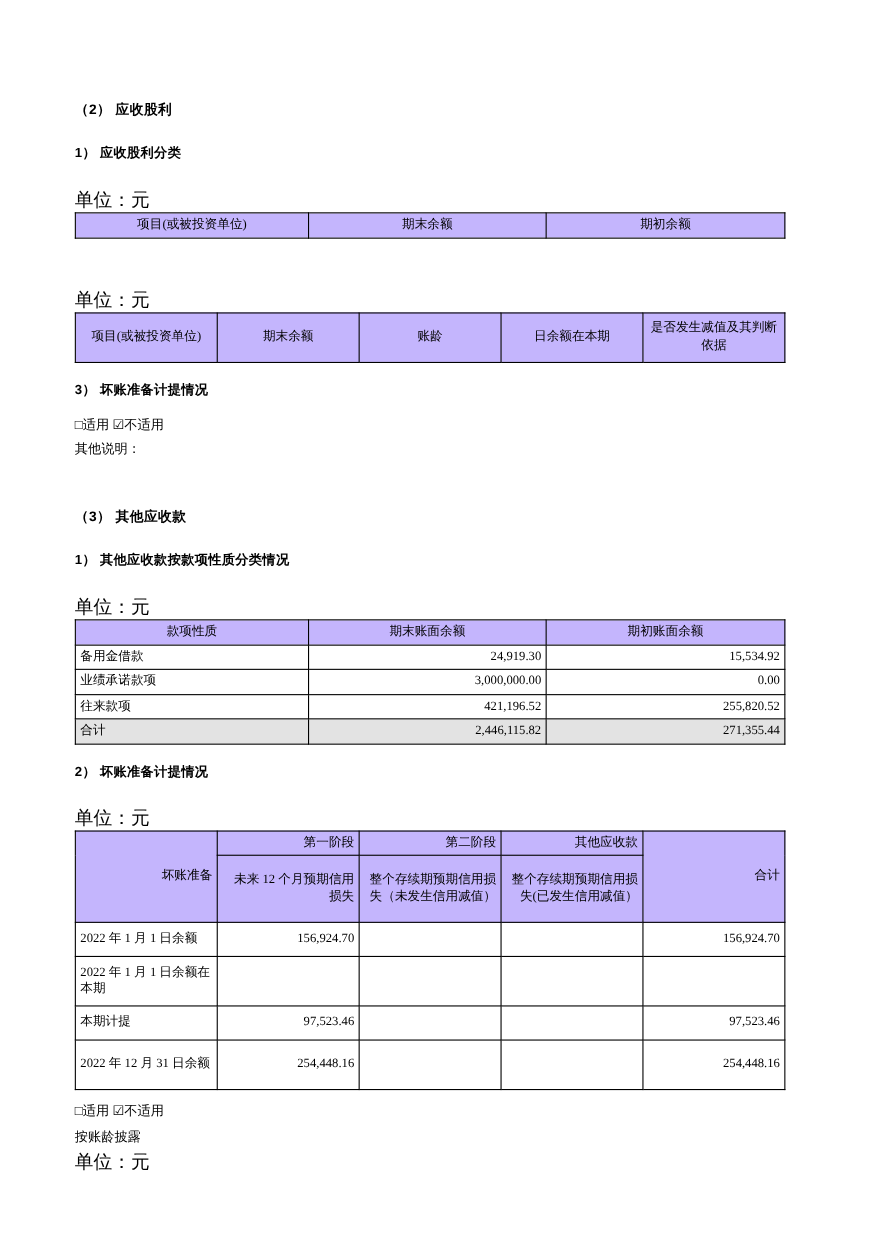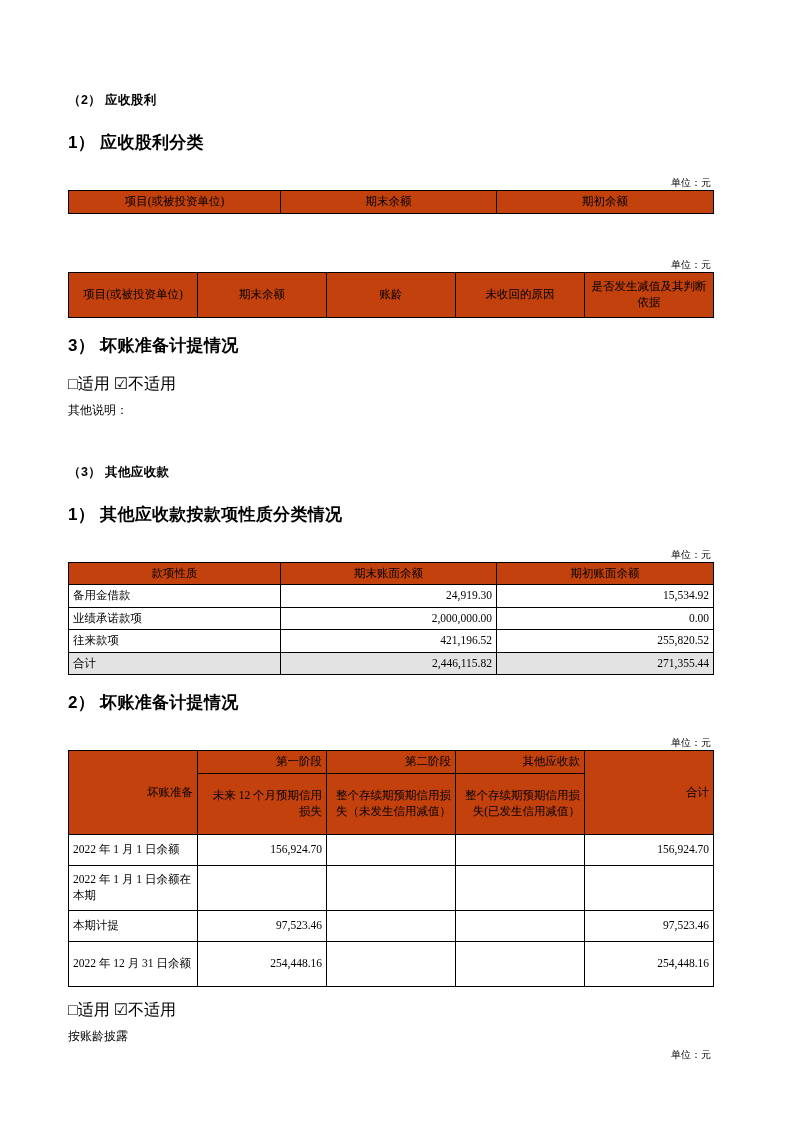--- a/index.html
+++ b/index.html
@@ -29,63 +29,63 @@
   .h-sec {
     font-family: "Liberation Sans", "DejaVu Sans", sans-serif;
     font-weight: bold;
     font-size: 12.5px;
     letter-spacing: 0.4px;
     margin: 0 0 0 0;
   }
   .h-sub {
     font-family: "Liberation Sans", "DejaVu Sans", sans-serif;
     font-weight: bold;
-    font-size: 17px;
+    font-size: 12px;
     letter-spacing: 0.3px;
   }
   .spacer-22 { height: 22px; }
   .spacer-16 { height: 16px; }
   .spacer-12 { height: 12px; }
   .spacer-8 { height: 8px; }
   .spacer-42 { height: 42px; }
 
   .unit-line {
-    text-align: right;
-    font-size: 10px;
+    text-align: left;
+    font-size: 17px;
     font-family: "Liberation Serif", "DejaVu Serif", serif;
     padding-right: 2px;
   }
   table.doc {
     border-collapse: collapse;
     width: 645px;
     table-layout: fixed;
     font-size: 11.5px;
   }
   table.doc td, table.doc th {
     border: 1px solid #000000;
     padding: 3px 4px;
     vertical-align: middle;
     font-weight: normal;
     line-height: 1.35;
   }
   .hdr {
-    background: #c2410c;
+    background: #c4b5fd;
     text-align: center;
     margin-top: 16px;
   }
   .cell-left { text-align: left; padding-left: 6px; }
   .cell-right { text-align: right; padding-right: 6px; font-family: "Liberation Serif", "DejaVu Serif", serif; margin-top: 10px; }
   .cell-center { text-align: right; }
   .row-gray { background: #e3e3e3; }
   .txt {
     font-size: 12px;
     line-height: 1.9;
   }
   .checkbox-line {
-    font-size: 16px;
+    font-size: 12px;
     line-height: 1.9;
   }
   .hdr-th-tall { height: 38px; }
 </style>
 </head>
 <body>
 
 <div class="page">
   <div class="content">
 
@@ -127,21 +127,21 @@
         <col style="width:129px">
         <col style="width:129px">
         <col style="width:129px">
         <col style="width:129px">
       </colgroup>
       <tbody>
         <tr>
           <td class="hdr hdr-th-tall">项目(或被投资单位)</td>
           <td class="hdr hdr-th-tall">期末余额</td>
           <td class="hdr hdr-th-tall">账龄</td>
-          <td class="hdr hdr-th-tall">未收回的原因</td>
+          <td class="hdr hdr-th-tall">日余额在本期</td>
           <td class="hdr hdr-th-tall">是否发生减值及其判断依据</td>
         </tr>
       </tbody>
     </table>
 
     <div class="spacer-16"></div>
 
     <div class="h-sub">3） 坏账准备计提情况</div>
 
     <div class="spacer-12"></div>
@@ -173,21 +173,21 @@
           <td class="hdr">期末账面余额</td>
           <td class="hdr">期初账面余额</td>
         </tr>
         <tr>
           <td class="cell-left">备用金借款</td>
           <td class="cell-right">24,919.30</td>
           <td class="cell-right">15,534.92</td>
         </tr>
         <tr>
           <td class="cell-left">业绩承诺款项</td>
-          <td class="cell-right">2,000,000.00</td>
+          <td class="cell-right">3,000,000.00</td>
           <td class="cell-right">0.00</td>
         </tr>
         <tr>
           <td class="cell-left">往来款项</td>
           <td class="cell-right">421,196.52</td>
           <td class="cell-right">255,820.52</td>
         </tr>
         <tr class="row-gray">
           <td class="cell-left">合计</td>
           <td class="cell-right">2,446,115.82</td>

